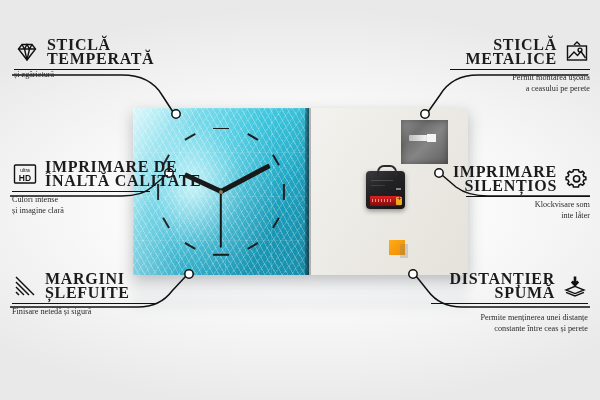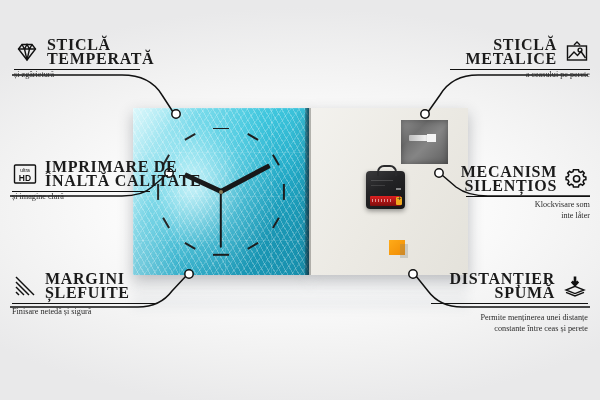--- a/index.html
+++ b/index.html
@@ -197,20 +197,21 @@
           <text x="13" y="10" text-anchor="middle" font-family="Liberation Sans, sans-serif" font-size="5" fill="#111">ultra</text>
           <text x="13" y="18.5" text-anchor="middle" font-family="Liberation Sans, sans-serif" font-size="8.5" font-weight="bold" fill="#111">HD</text>
         </svg>
       </span>
       <div class="txt-l">
         <div class="ttl">IMPRIMARE DE</div>
         <div class="ttl">ÎNALTĂ CALITATE</div>
       </div>
     </div>
     <div class="rule" style="margin-top:4px;width:138px;"></div>
+    <div class="sub txt-l" style="margin-top:3px;">Culori intense</div>
     <div class="sub txt-l">și imagine clară</div>
   </div>
 
   <div class="callout" style="left:12px;top:272px;width:155px;">
     <div class="row">
       <span class="ic">
         <svg viewBox="0 0 26 24">
             <g stroke="#111" stroke-width="1.5" fill="none">
           <path d="M4 3 L22 21"></path>
               <path d="M4 8 L17 21"></path>
@@ -239,27 +240,28 @@
             <g fill="none" stroke="#111" stroke-width="1.4">
           <path d="M10 5 L13 2 L16 5"></path>
           <rect x="3.5" y="6" width="19" height="14"></rect>
           <path d="M4.5 18 L10 12 L13.5 15.5 L17 11.5 L21.5 18"></path>
           <circle cx="16" cy="10" r="1.9"></circle>
         </g>
           </svg>
       </span>
     </div>
     <div class="rule" style="margin-top:4px;margin-left:auto;width:140px;"></div>
+    <div class="sub txt-r" style="margin-top:3px;">Permit montarea ușoară</div>
     <div class="sub txt-r">a ceasului pe perete</div>
   </div>
 
   <div class="callout" style="right:10px;top:165px;width:132px;">
     <div class="row r">
       <div class="txt-r">
-        <div class="ttl">MECANISM</div>
+        <div class="ttl">IMPRIMARE</div>
         <div class="ttl">SILENȚIOS</div>
       </div>
       <span class="ic">
         <svg viewBox="0 0 26 24">
             <g fill="none" stroke="#111" stroke-width="1.6">
           <path d="M13 3.2 l2.6 0 .5 2.1 1.9 .8 1.8-1.2 1.8 1.8-1.2 1.8 .8 1.9 2.1 .5 0 2.6-2.1 .5-.8 1.9 1.2 1.8-1.8 1.8-1.8-1.2-1.9 .8-.5 2.1-2.6 0-2.6 0-.5-2.1-1.9-.8-1.8 1.2-1.8-1.8 1.2-1.8-.8-1.9-2.1-.5 0-2.6 2.1-.5 .8-1.9-1.2-1.8 1.8-1.8 1.8 1.2 1.9-.8 .5-2.1 2.6 0z" transform="translate(-0.5,-0.4) scale(0.96)"></path>
           <circle cx="12.6" cy="11.8" r="3.1"></circle>
         </g>
           </svg>
       </span>

